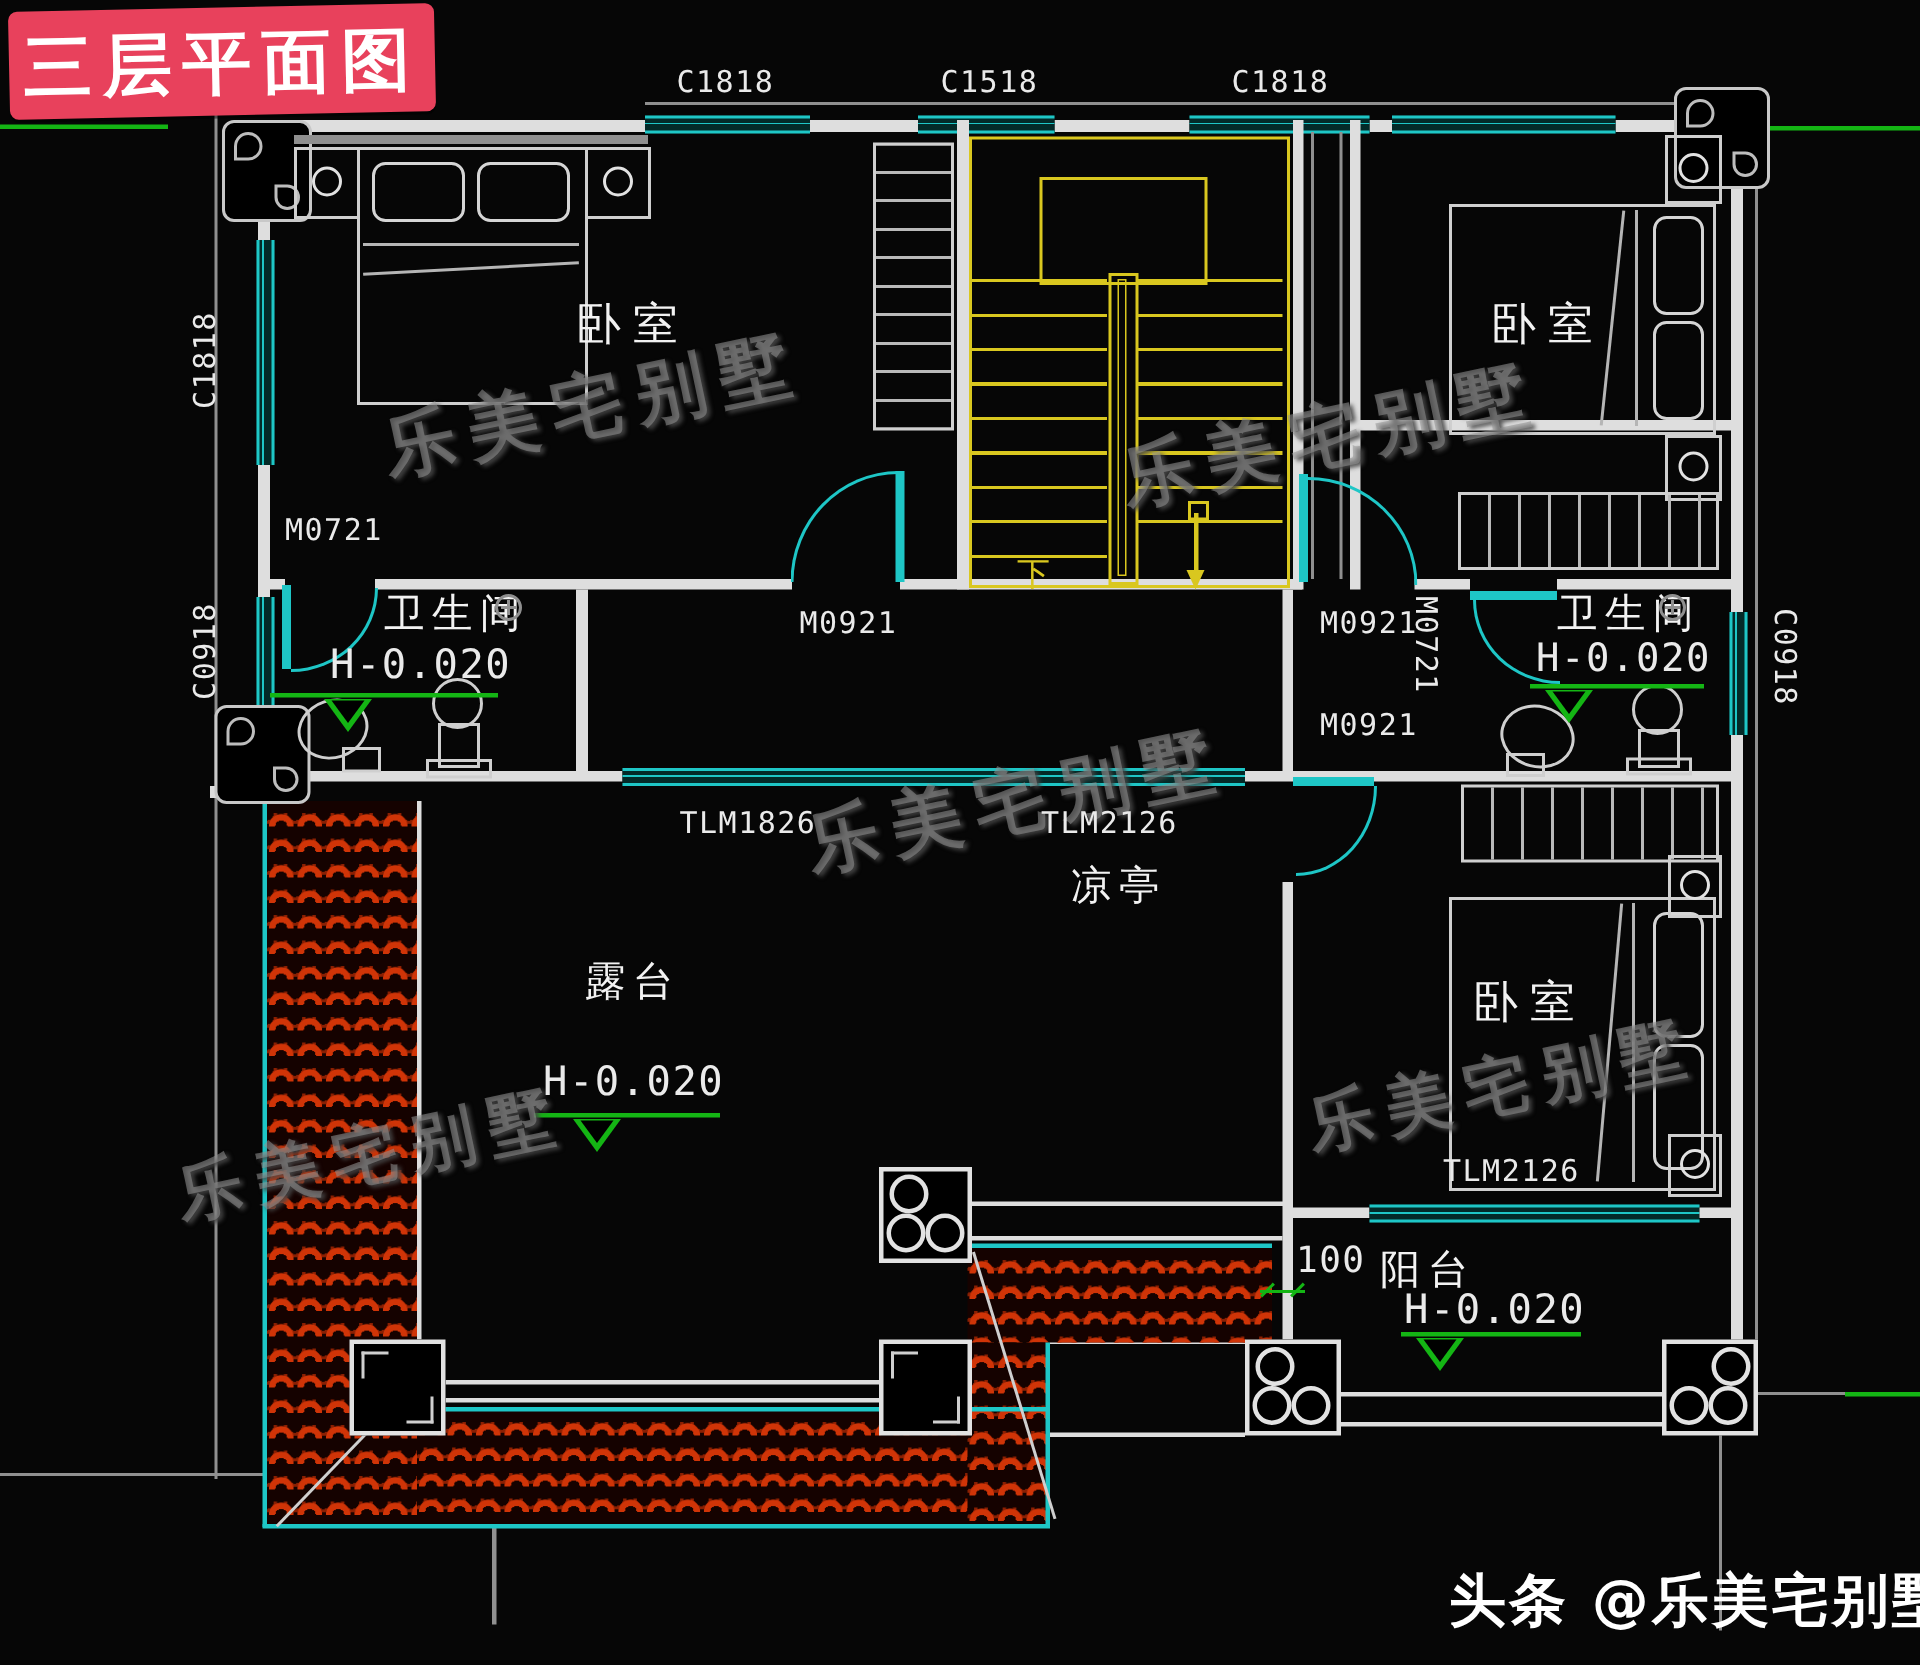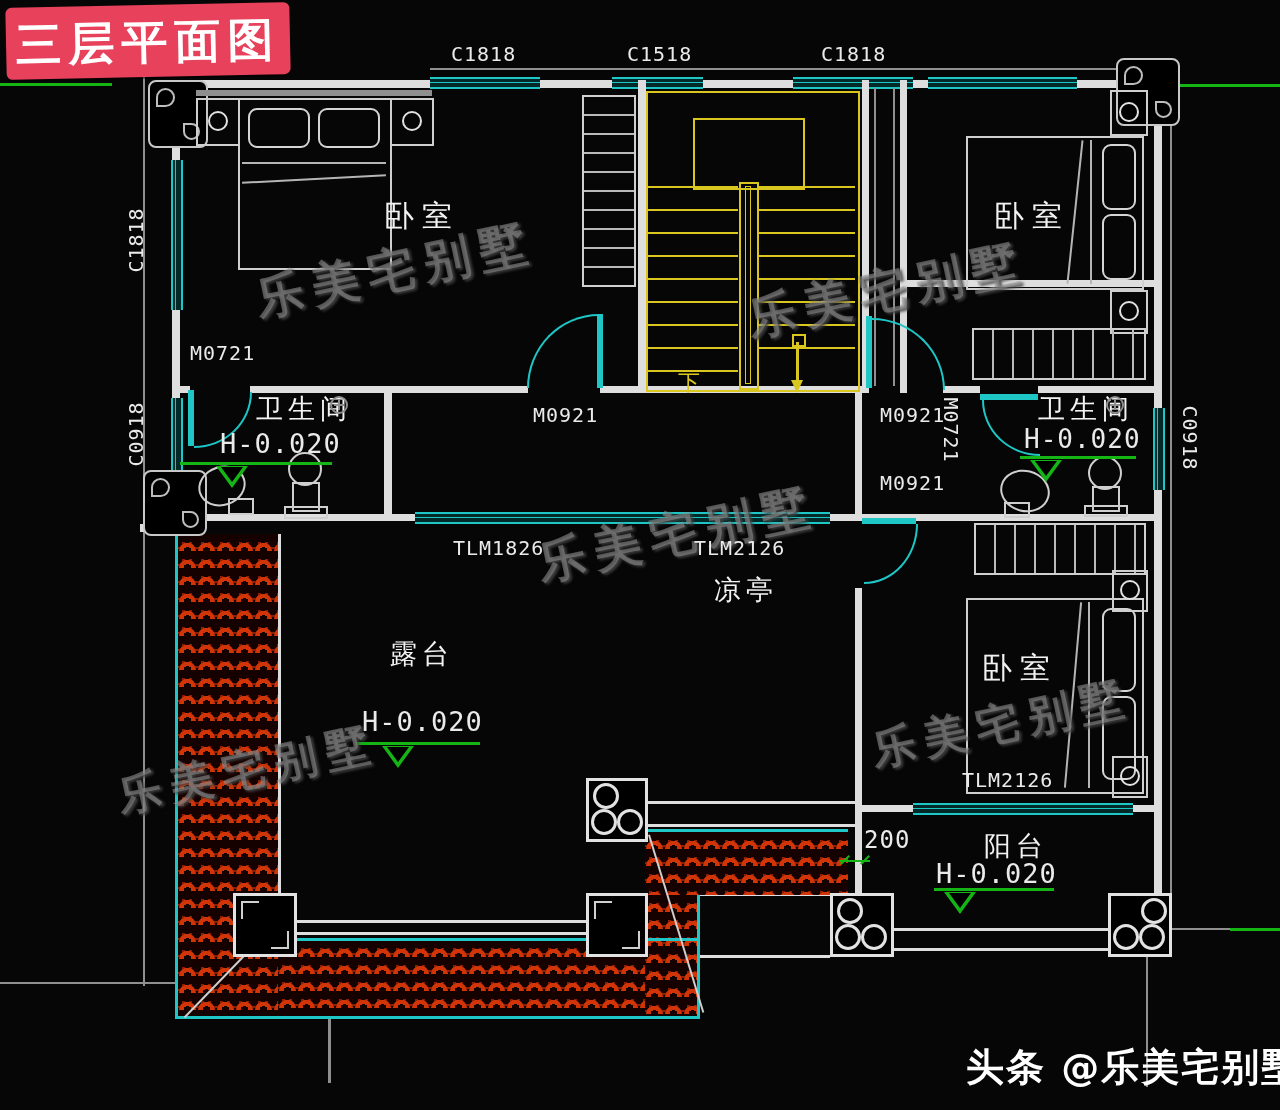--- a/index.html
+++ b/index.html
@@ -296,19 +296,19 @@
   <div class="cn" style="left:982px;top:648px;font-size:30px;letter-spacing:8px;">卧室</div>
   <div class="cn" style="left:256px;top:391px;">卫生间</div>
   <div class="lbl" style="left:220px;top:428px;font-size:27px;">H-0.020</div>
   <div class="cn" style="left:1038px;top:391px;">卫生间</div>
   <div class="lbl" style="left:1024px;top:424px;font-size:26px;">H-0.020</div>
   <div class="tgt" style="left:330px;top:396px;"></div>
   <div class="tgt" style="left:1106px;top:396px;"></div>
   <div class="cn" style="left:390px;top:636px;">露台</div>
   <div class="lbl" style="left:362px;top:706px;font-size:27px;">H-0.020</div>
   <div class="cn" style="left:714px;top:572px;">凉亭</div>
-  <div class="cn" style="left:984px;top:828px;">阳台</div>
+  <div class="cn" style="left:920px;top:828px;">阳台</div>
   <div class="lbl" style="left:936px;top:858px;font-size:27px;">H-0.020</div>
-  <div class="lbl" style="left:864px;top:826px;font-size:24px;">200</div>
+  <div class="lbl" style="left:864px;top:826px;font-size:24px;">100</div>
 
   <div id="badge">三层平面图</div>
   <div id="credit">头条 @乐美宅别墅</div>
 </div>
 
 </body></html>

